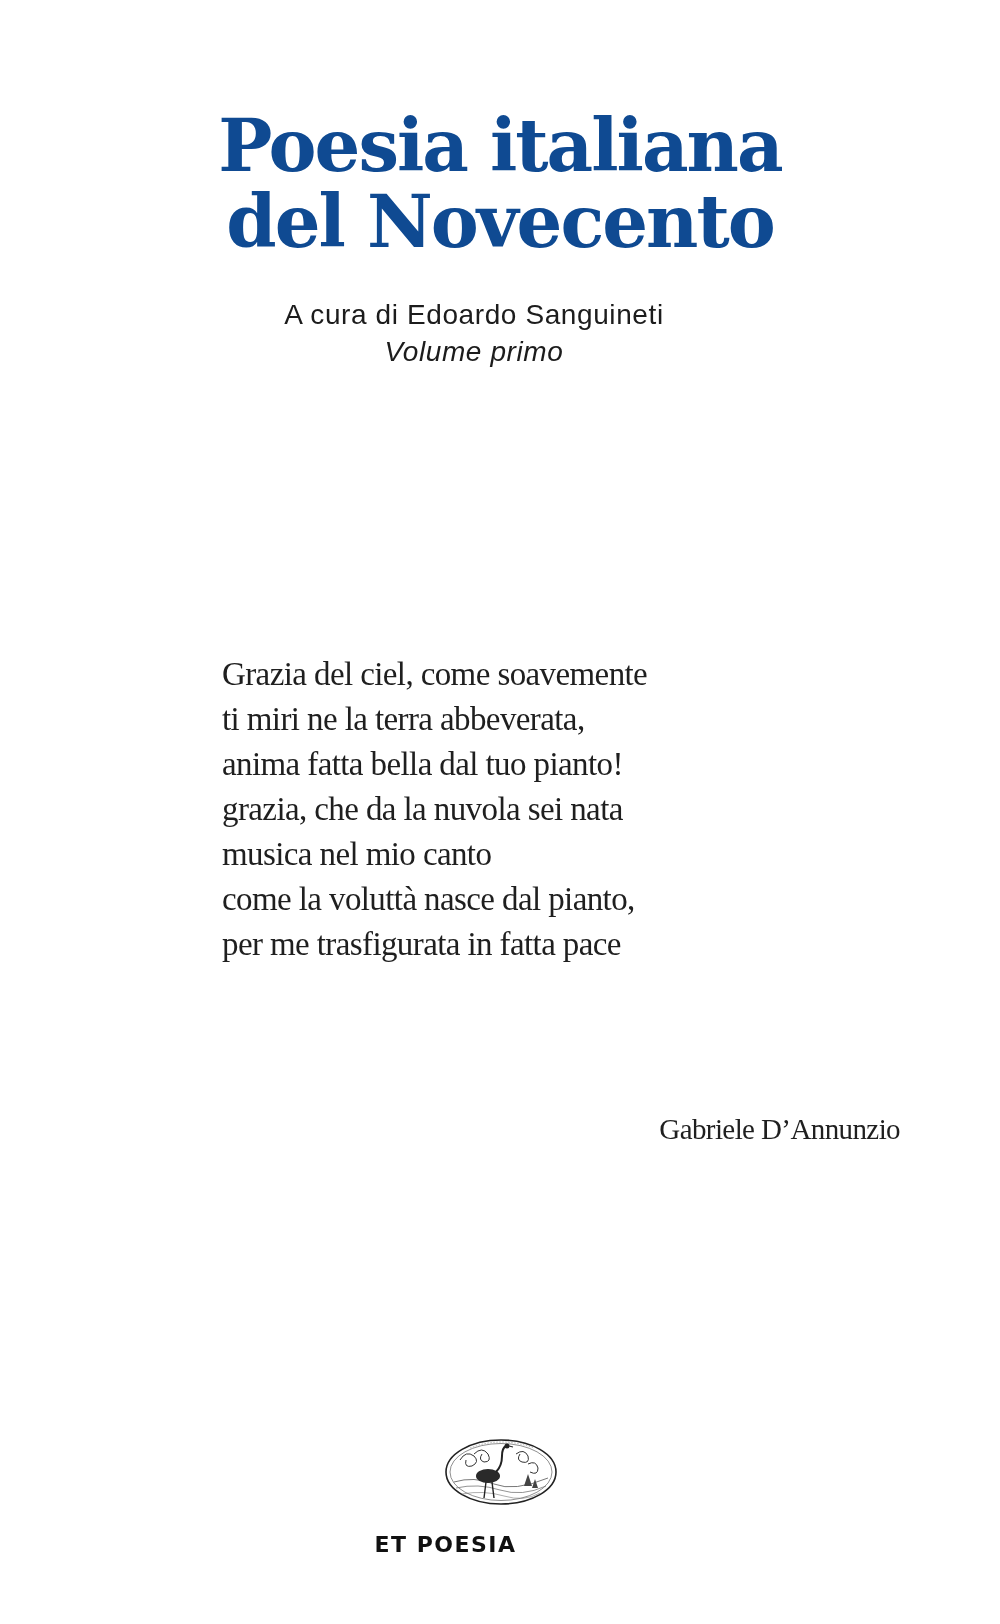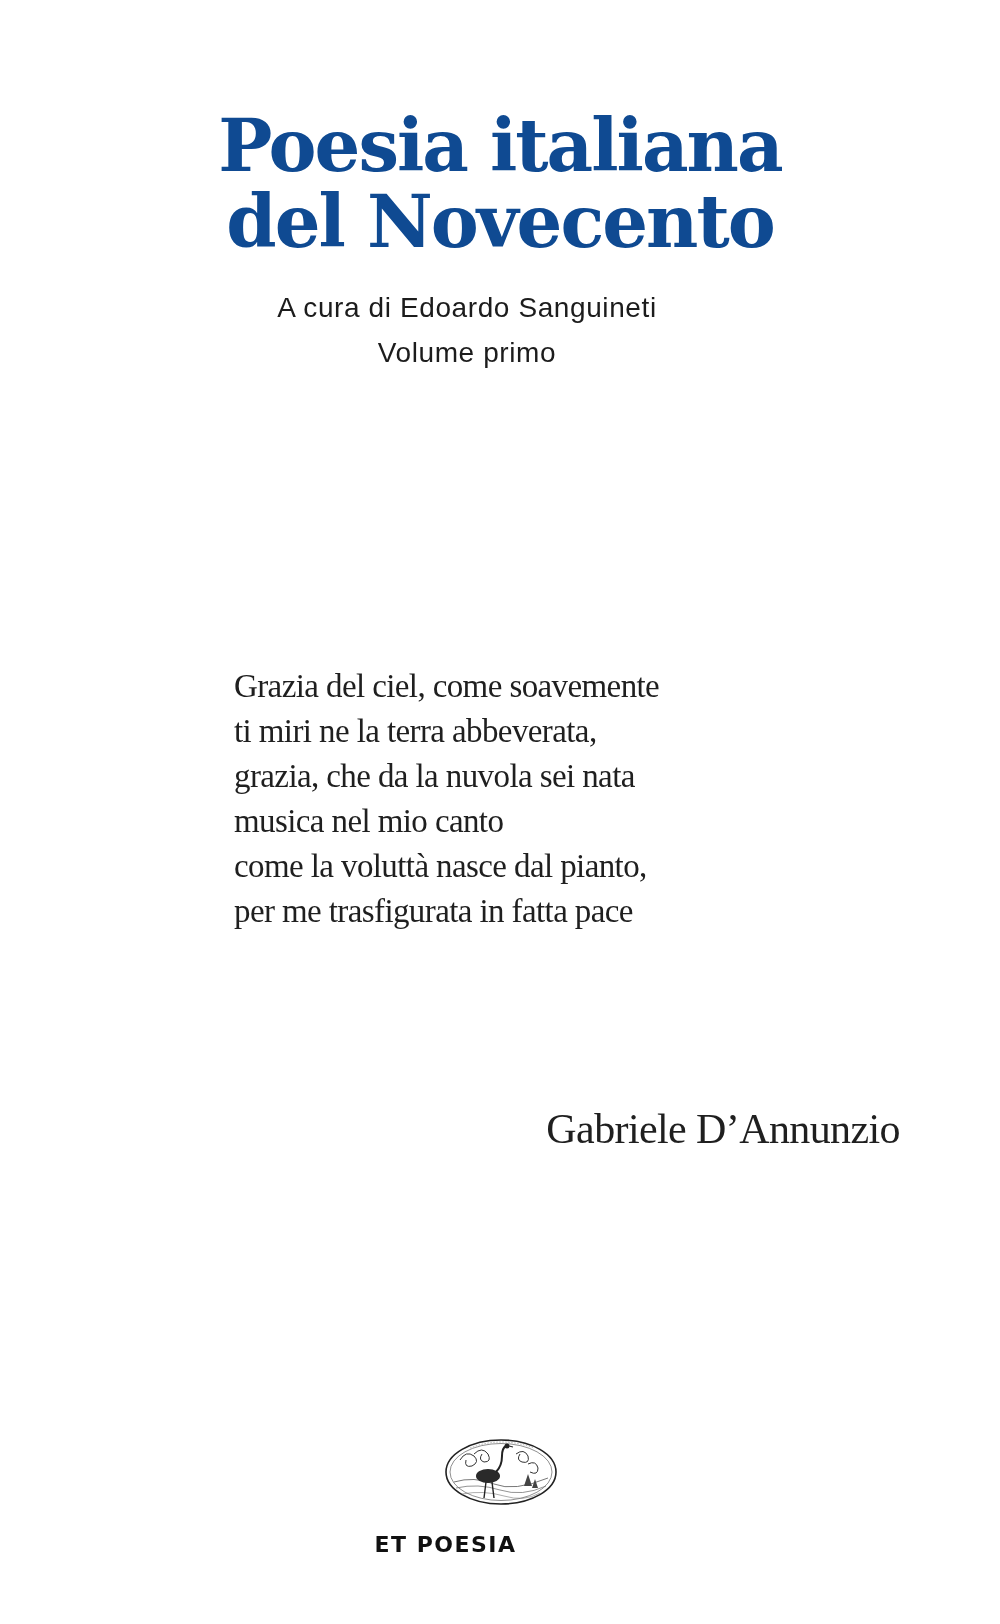--- a/index.html
+++ b/index.html
@@ -19,40 +19,40 @@
     }
     .title span { display: block; }
 
     .subtitle {
       position: absolute; left: 0; width: 924px;
       text-align: center;
       font-family: "Liberation Sans", sans-serif;
       font-size: 28px;
       color: #1c1c1c;
       letter-spacing: 0.6px;
-      margin: 5px;
+      margin: 12px;
     }
     .sub1 { top: 287px; }
-    .sub2 { top: 332px; }
+    .sub2 { top: 324px; font-style: italic; }
 
     .poem {
       position: absolute; left: 218px; top: 648px;
       font-family: "Liberation Serif", serif;
       font-size: 33px;
       line-height: 45px;
       color: #1f1f1f;
       letter-spacing: -0.6px;
-      margin: 16px;
+      margin: 4px;
     }
     .poem .line { display: block; white-space: nowrap; }
 
     .attribution {
       position: absolute; right: 100px; top: 1107px;
       font-family: "Liberation Serif", serif;
-      font-size: 42px;
+      font-size: 29px;
       line-height: 45px;
       color: #1f1f1f;
       letter-spacing: -0.6px;
       white-space: nowrap;
     }
 
     .emblem {
       position: absolute; left: 444px; top: 1438px;
       width: 114px; height: 68px;
     }
@@ -76,20 +76,21 @@
     <span>Poesia italiana</span>
     <span>del Novecento</span>
   </h1>
 
   <p class="subtitle sub1">A cura di Edoardo Sanguineti</p>
   <p class="subtitle sub2">Volume primo</p>
 
   <div class="poem">
     <span class="line">Grazia del ciel, come soavemente</span>
     <span class="line">ti miri ne la terra abbeverata,</span>
+    <span class="line">anima fatta bella dal tuo pianto!</span>
     <span class="line">grazia, che da la nuvola sei nata</span>
     <span class="line">musica nel mio canto</span>
     <span class="line">come la voluttà nasce dal pianto,</span>
     <span class="line">per me trasfigurata in fatta pace</span>
   </div>
 
   <div class="attribution">Gabriele D’Annunzio</div>
 
   <div class="emblem">
     <svg width="114" height="68" viewBox="0 0 114 68" xmlns="http://www.w3.org/2000/svg">

